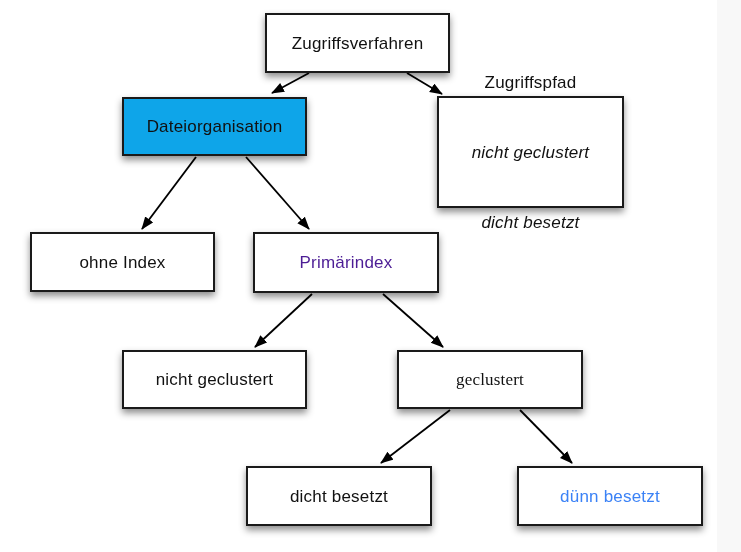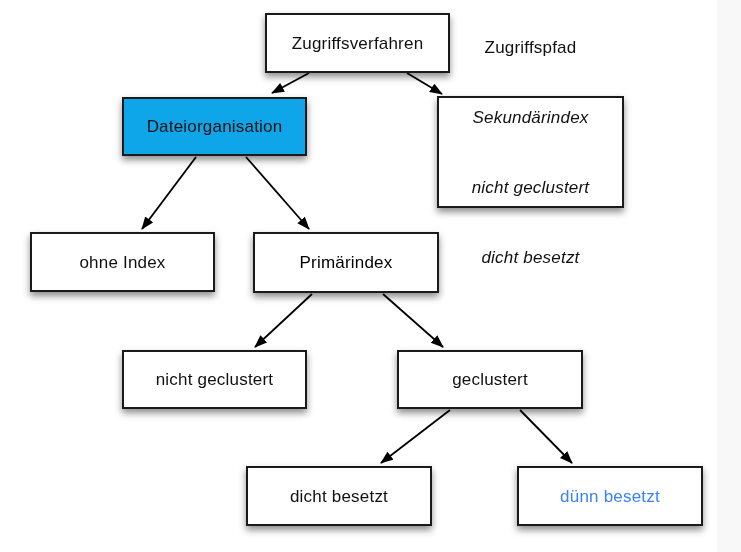--- a/index.html
+++ b/index.html
@@ -77,34 +77,33 @@
   </svg>
   <div id="nodes-layer">
       <div class="node" style="left: 265px; top: 13px; width: 185px; height: 60px; background: rgb(255, 255, 255); border-color: rgb(26, 26, 26); color: rgb(17, 17, 17);">
         <div class="line">Zugriffsverfahren</div>
       </div>
       <div class="node" style="left: 122px; top: 97px; width: 185px; height: 59px; background: #0ea5e9; border-color: rgb(26, 26, 26); color: rgb(17, 17, 17);">
         <div class="line">Dateiorganisation</div>
       </div>
       <div class="node" style="left: 437px; top: 96px; width: 187px; height: 112px; background: rgb(255, 255, 255); border-color: rgb(26, 26, 26); color: rgb(17, 17, 17); gap: 45px;">
         <div class="line">Zugriffspfad</div>
-        <div class="line italic">Sekundärindex</div>
         <div class="line italic">nicht geclustert</div>
         <div class="line italic">dicht besetzt</div>
       </div>
       <div class="node" style="left: 30px; top: 232px; width: 185px; height: 60px; background: rgb(255, 255, 255); border-color: rgb(26, 26, 26); color: rgb(17, 17, 17);">
         <div class="line">ohne Index</div>
       </div>
-      <div class="node" style="left: 253px; top: 232px; width: 186px; height: 61px; background: rgb(255, 255, 255); border-color: rgb(26, 26, 26); color: #000000;">
+      <div class="node" style="left: 253px; top: 232px; width: 186px; height: 61px; background: rgb(255, 255, 255); border-color: rgb(26, 26, 26); color: #4c1d95;">
         <div class="line">Primärindex</div>
       </div>
       <div class="node" style="left: 122px; top: 350px; width: 185px; height: 59px; background: rgb(255, 255, 255); border-color: rgb(26, 26, 26); color: rgb(17, 17, 17);">
         <div class="line">nicht geclustert</div>
       </div>
-      <div class="node" style="left: 397px; top: 350px; width: 186px; height: 59px; background: rgb(255, 255, 255); border-color: rgb(26, 26, 26); color: rgb(17, 17, 17);">
+      <div class="node" style="left: 397px; top: 350px; width: 186px; height: 59px; background: rgb(255, 255, 255); border-color: rgb(26, 26, 26); color: rgb(17, 17, 17); font-family: Liberation Serif, serif;">
         <div class="line">geclustert</div>
       </div>
       <div class="node" style="left: 246px; top: 466px; width: 186px; height: 60px; background: rgb(255, 255, 255); border-color: rgb(26, 26, 26); color: rgb(17, 17, 17);">
         <div class="line">dicht besetzt</div>
       </div>
       <div class="node" style="left: 517px; top: 466px; width: 186px; height: 60px; background: rgb(255, 255, 255); border-color: rgb(26, 26, 26); color: #3b82f6;">
         <div class="line">dünn besetzt</div>
       </div>
     </div>
 </div>

